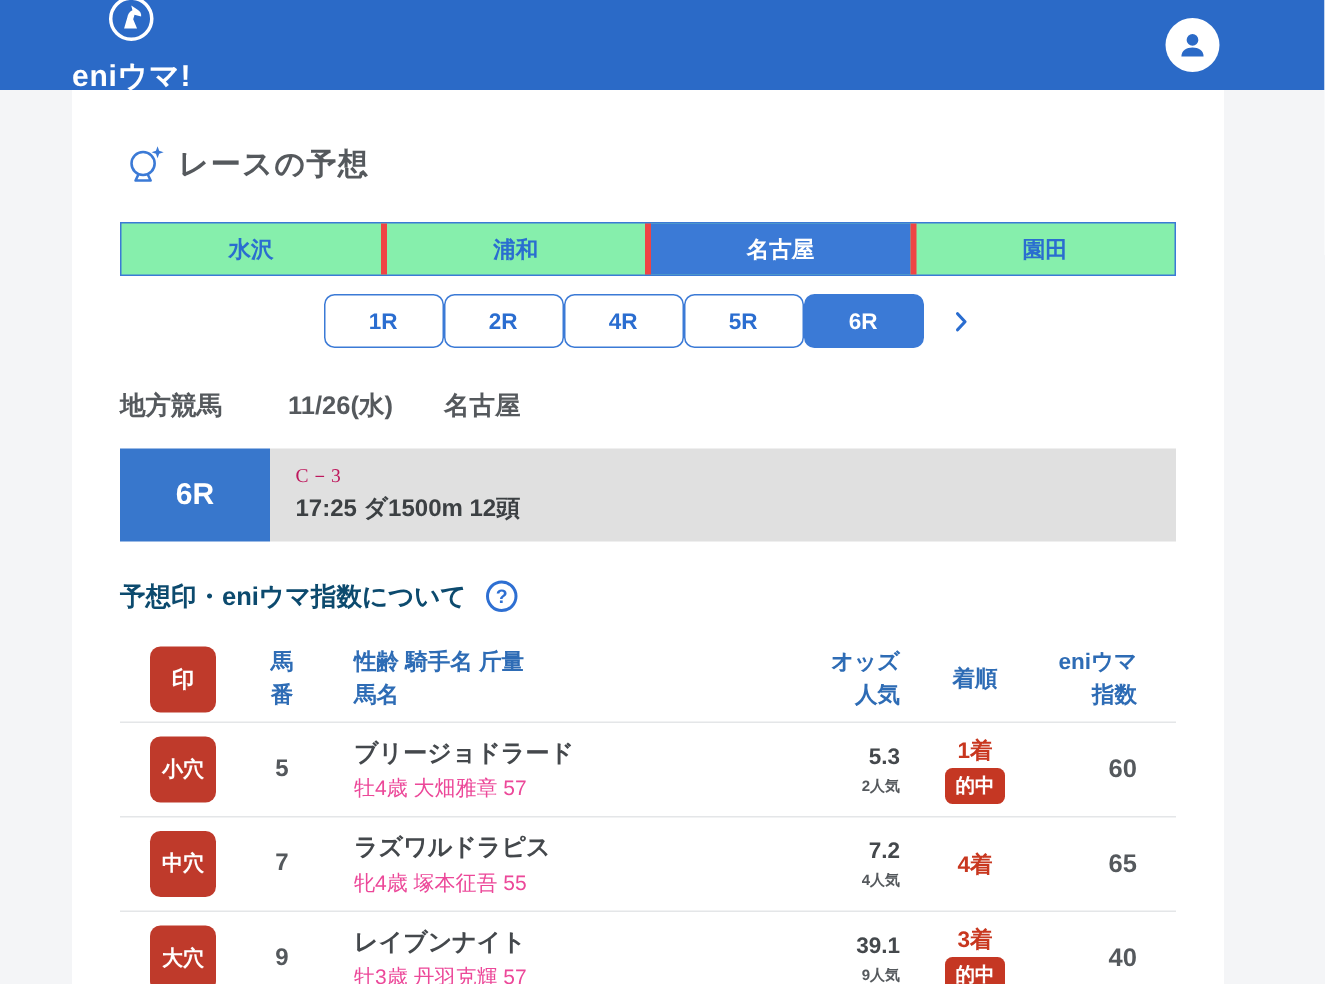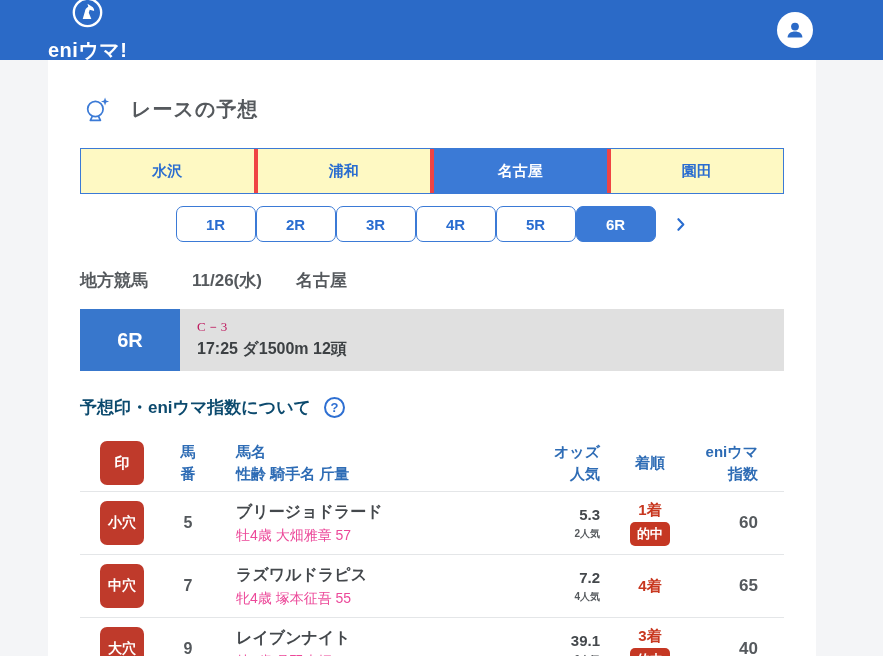--- a/index.html
+++ b/index.html
@@ -21,26 +21,26 @@
   .logo-text { color:#fff; font-weight:bold; font-size:20px; letter-spacing:.5px; }
   .avatar-btn {
     width:36px; height:36px; border-radius:50%; background:#fff;
     display:flex; align-items:center; justify-content:center; cursor:pointer;
   }
   
   .card {
     position:absolute; left:48px; top:60px; width:768px; height:596px;
     background:#fff; padding:30px 32px 0 32px; overflow:hidden;
   }
-  .section-title { display:flex; align-items:center; gap:19px; margin:4px 0 24px 2px; }
+  .section-title { display:flex; align-items:center; gap:7px; margin:4px 0 24px 2px; }
   .section-title h1 { font-size:20px; font-weight:bold; color:#55595d; letter-spacing:1px; }
   
   .venue-tabs {
-    display:flex; width:704px; height:46px;
-    border:1px solid #3b7ad6; background:#fef9c3;
+    display:flex; width:704px; height:36px;
+    border:1px solid #3b7ad6; background:#86efac;
   }
   .vtab {
     flex:1; display:flex; align-items:center; justify-content:center;
     font-size:15px; font-weight:bold; color:#2a6dd0; cursor:pointer;
     border-left:4px solid #ef4444;
   }
   .vtab:first-child { border-left:none; }
   .vtab.active { background:#3b7ad6; color:#fff; }
   
   .race-tabs {
@@ -148,21 +148,20 @@
   <div class="venue-tabs">
     <div class="vtab">水沢</div>
     <div class="vtab">浦和</div>
     <div class="vtab active">名古屋</div>
     <div class="vtab">園田</div>
   </div>
 
   <div class="race-tabs">
     <div class="rtab">1R</div>
     <div class="rtab">2R</div>
-    <div class="rtab">3R</div>
     <div class="rtab">4R</div>
     <div class="rtab">5R</div>
     <div class="rtab active">6R</div>
     <div class="rtab-next">
       <span style="display:flex;">
         <svg width="17" height="17" viewBox="0 0 24 24" fill="none" stroke="#2a6dd0" stroke-width="3" stroke-linecap="round" stroke-linejoin="round">
           <polyline points="9,4.5 16,12 9,19.5"></polyline>
         </svg>
       </span>
     </div>
@@ -191,22 +190,22 @@
 
     <div class="trow head">
       <div class="c-mark">
         <span class="badge one">印</span>
       </div>
       <div class="c-num th">
         <div>馬</div>
         <div>番</div>
       </div>
       <div class="c-name th">
+        <div>性齢  騎手名  斤量</div>
         <div>馬名</div>
-        <div>性齢  騎手名  斤量</div>
       </div>
       <div class="c-odds th">
         <div>オッズ</div>
         <div>人気</div>
       </div>
       <div class="c-result th">着順</div>
       <div class="c-index th">
         <div>eniウマ</div>
         <div>指数</div>
       </div>

